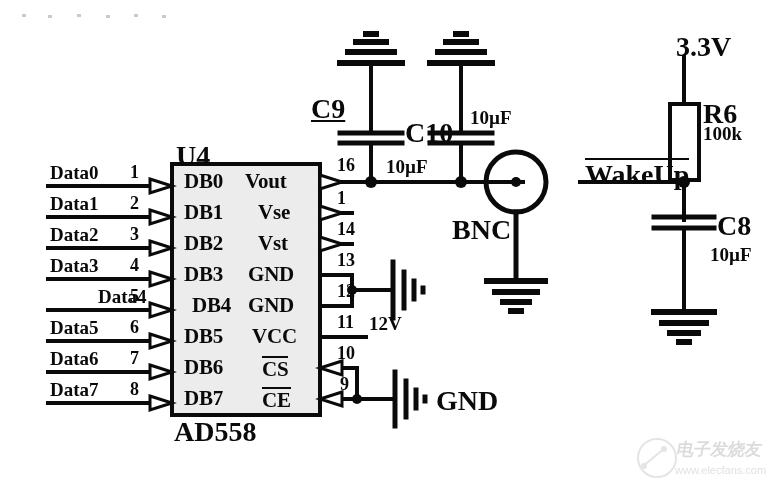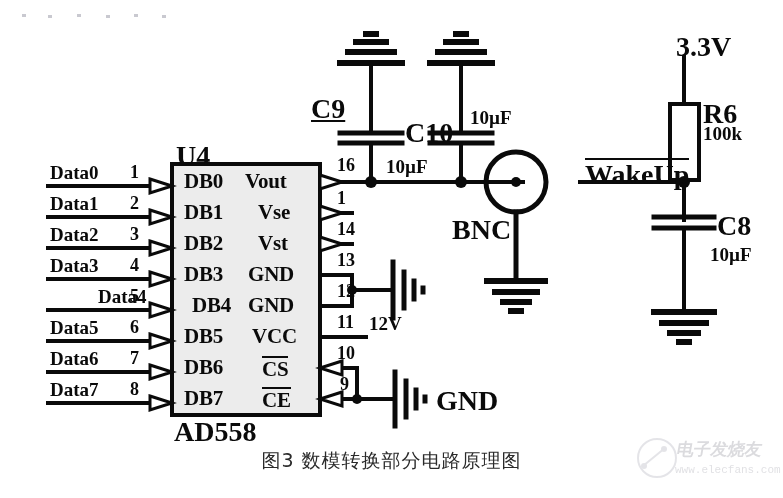--- a/index.html
+++ b/index.html
@@ -67,21 +67,21 @@
     font-size: 17px;
     color: #8a8a95;
     font-weight: 700;
     transform: skewX(-10deg);
     white-space: nowrap;
   }
   .wm-url {
     position: absolute;
     left: 40px;
     top: 34px;
-    font-family: Liberation Mono, monospace;
+    font-family: Liberation Sans, sans-serif;
     font-size: 11px;
     color: #9a9aa5;
     white-space: nowrap;
   }
   .wm-mark {
     position: absolute;
     left: 0px;
     top: 6px;
   }
   .speck {
@@ -296,21 +296,20 @@
 
   <div class="lbl lbl-lg" style="left:436px; top:387px;">GND</div>
 
   <div class="lbl lbl-lg" style="left:676px; top:33px;">3.3V</div>
   <div class="lbl lbl-lg" style="left:703px; top:100px;">R6</div>
   <div class="lbl lbl-md" style="left:703px; top:124px;">100k</div>
   <div class="lbl lbl-lg overline" style="left:585px; top:158px;">WakeUp</div>
   <div class="lbl lbl-lg" style="left:717px; top:212px;">C8</div>
   <div class="lbl lbl-md" style="left:710px; top:245px;">10µF</div>
 
-  <div class="caption">图3  数模转换部分电路原理图</div>
 
   <div class="watermark">
     <svg class="wm-mark" width="44" height="44" viewBox="0 0 44 44">
       <circle cx="22" cy="22" r="19" fill="none" stroke="#a8a8b4" stroke-width="2"></circle>
       <path d="M8 30 L30 12" stroke="#a8a8b4" stroke-width="2" fill="none"></path>
       <circle cx="9" cy="30" r="3" fill="#a8a8b4"></circle>
       <circle cx="29" cy="13" r="3" fill="#a8a8b4"></circle>
     </svg>
     <div class="wm-text">电子发烧友</div>
     <div class="wm-url">www.elecfans.com</div>

